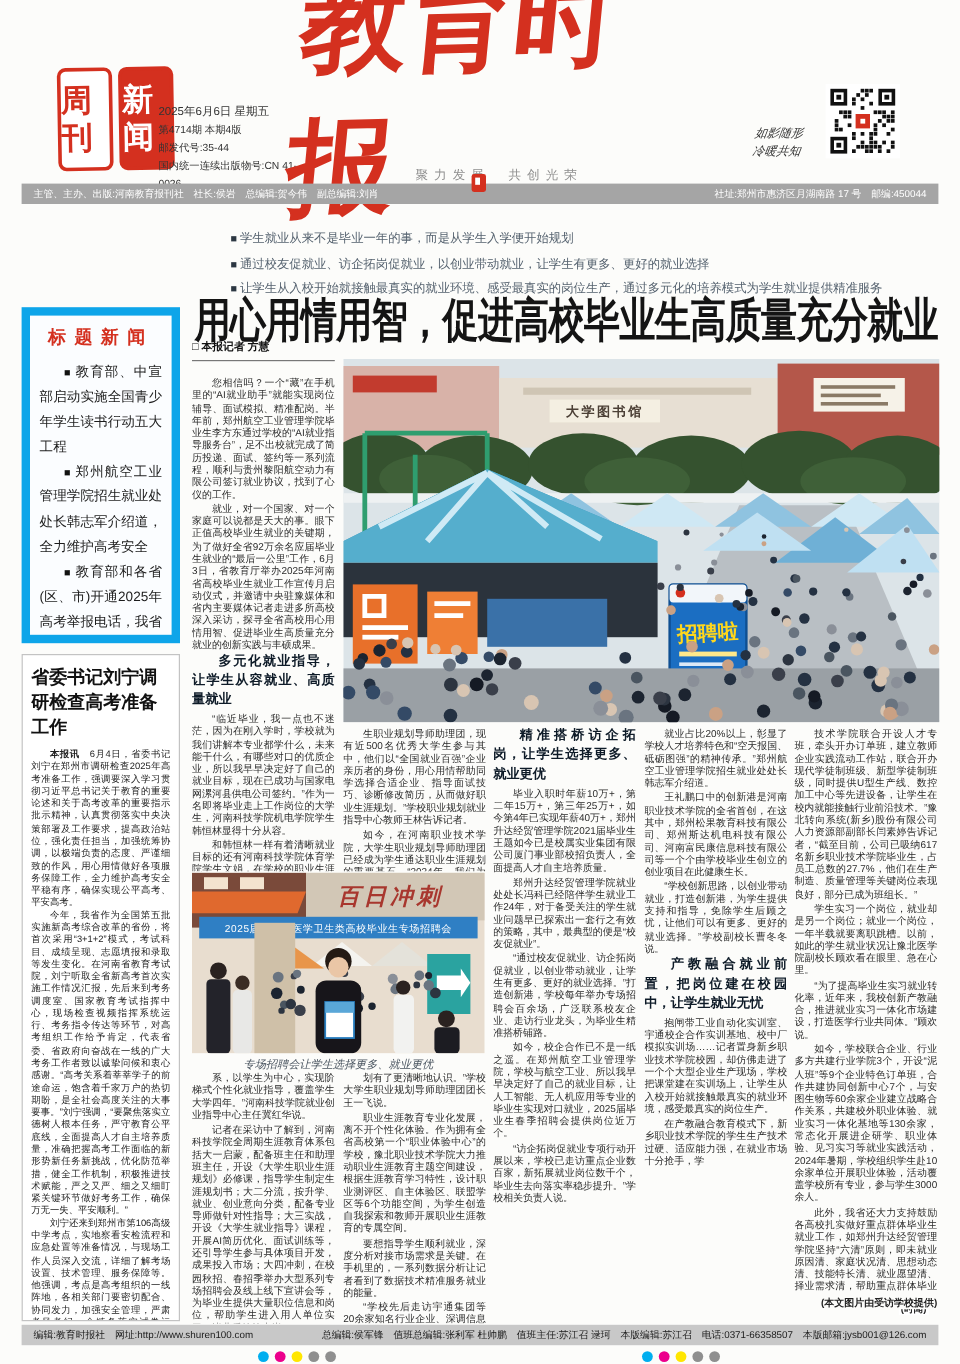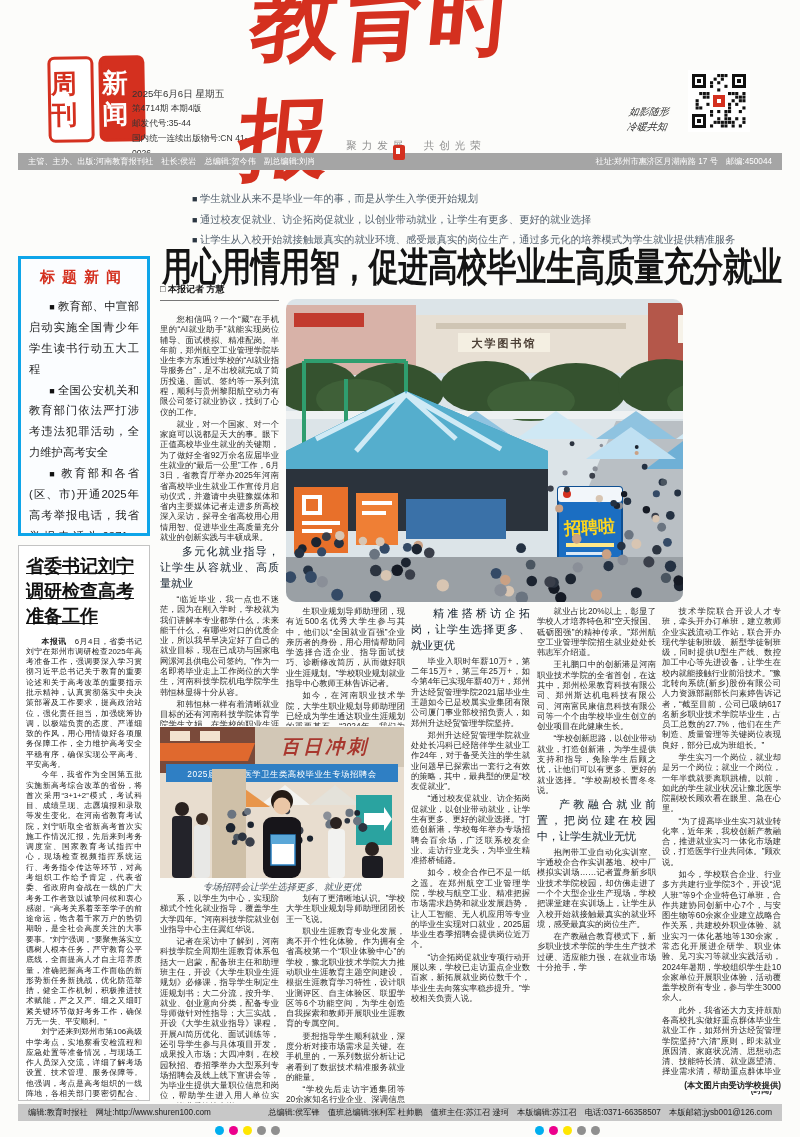--- a/index.html
+++ b/index.html
@@ -33,50 +33,50 @@
   .highlights p{margin:0 0 6.5px;text-indent:0;}
   .highlights p::before{content:"■ ";color:#2c3742;font-size:9px;}
 
   
   .headline{left:158px;top:240px;width:628px;height:54px;display:flex;align-items:center;justify-content:center;
        font-family:"Liberation Serif","DejaVu Serif",serif;font-weight:900;color:#141414;
        font-size:30px;white-space:nowrap;transform:scaleY(1.3);transform-origin:center;letter-spacing:-0.5px;}
 
   
   .box1-deco{left:129px;top:266px;width:21px;height:22px;background:#cfe4f3;}
-  .box1{left:18px;top:256px;width:132px;height:280px;border:3px solid #0ea5e9;background:#fbfdff;
+  .box1{left:18px;top:256px;width:132px;height:280px;border:7px solid #0ea5e9;background:#fbfdff;
         padding:9px 8px;box-sizing:border-box;overflow:hidden;}
   .box1 h2{margin:0 0 9px;color:#d4301f;font-size:15px;letter-spacing:7px;text-align:center;font-weight:bold;}
   .box1 p{margin:0;font-size:11.3px;line-height:1.85;text-align:justify;color:#1c1c1c;text-indent:1.8em;}
   .box1 p::before{content:"■ ";font-size:9px;color:#111;}
   .box2{left:18px;top:545px;width:132px;height:556px;border:1px solid #c3c3c3;background:#fff;
         padding:8px 7px;box-sizing:border-box;overflow:hidden;}
-  .box2 h2{margin:0 0 7px;font-size:18px;line-height:1.4;color:#111;text-decoration:underline;}
+  .box2 h2{margin:0 0 7px;font-size:15px;line-height:1.4;color:#111;}
   .box2 p{margin:0;font-size:7.8px;line-height:1.32;text-align:justify;color:#222;text-indent:2em;}
   .box2 .lead{font-weight:bold;}
   .box2-sign{right:26px;top:1085px;font-size:8px;font-weight:bold;background:#fff;padding:0 2px;}
 
   
   .byline{left:160px;top:283px;width:119px;font-size:9px;font-weight:bold;color:#111;
         border-bottom:1px solid #777;padding-bottom:4px;}
   .col{width:119px;font-size:8.3px;line-height:1.24;text-align:justify;color:#2b2b2b;overflow:hidden;}
   .col p{margin:0 0 2px;text-indent:2em;}
-  .subhead{font-weight:normal;font-size:11px;line-height:1.45;color:#0e1b28;margin:7px 0 5px;text-indent:0;
+  .subhead{font-weight:bold;font-size:11px;line-height:1.45;color:#0e1b28;margin:7px 0 5px;text-indent:0;
         font-family:"Liberation Sans","DejaVu Sans",sans-serif;}
   .c1a{left:160px;top:314px;height:412px;}
   .c1c{left:160px;top:893px;height:210px;}
   .c2a{left:286px;top:606px;height:120px;}
   .c2b{left:286px;top:893px;height:210px;}
   .c3{left:411px;top:606px;height:497px;}
   .c4{left:537px;top:606px;height:497px;}
   .c5{left:662px;top:606px;height:470px;}
   .credit{left:662px;top:1080px;width:119px;font-size:8.3px;font-weight:bold;text-align:right;background:#fcfcfa;}
 
   
-  .photo1{left:286px;top:299px;width:397px;height:303px;overflow:hidden;border-radius:10px;}
+  .photo1{left:286px;top:299px;width:497px;height:303px;overflow:hidden;}
   .photo2{left:160px;top:727px;width:244px;height:151px;overflow:hidden;}
   .caption2{left:160px;top:881px;width:244px;text-align:center;font-size:9.3px;font-style:italic;
         color:#4a5560;font-family:"Liberation Serif","DejaVu Serif",serif;}
 
   
   .footbar{left:18px;top:1104px;width:764px;height:17px;background:#c8c8c8;color:#1b1b1b;font-size:8.2px;
         display:flex;justify-content:space-between;align-items:center;padding:2px 10px;box-sizing:border-box;}
   .dots{top:1126px;display:flex;gap:5px;}
   .dots i{width:9px;height:9px;border-radius:50%;display:block;}
 </style>
@@ -198,21 +198,21 @@
 
   <div class="abs headline">
     <span>用心用情用智，促进高校毕业生高质量充分就业</span>
   </div>
 
   <div class="abs box1-deco"></div>
   <div class="abs box1">
     <h2>标题新闻</h2>
     <div>
         <p>教育部、中宣部启动实施全国青少年学生读书行动五大工程</p>
-        <p>全国公安机关和教育部门依法严打涉考违法犯罪活动，全力维护高考安全</p>
+        <p>郑州航空工业管理学院招生就业处处长韩志军介绍道，全力维护高考安全</p>
         <p>教育部和各省(区、市)开通2025年高考举报电话，我省举报电话为0371—55610639</p>
       </div>
   </div>
 
   <div class="abs box2">
     <h2>省委书记刘宁调研检查高考准备工作</h2>
     <p><span class="lead">本报讯　</span><span>6月4日，省委书记刘宁在郑州市调研检查2025年高考准备工作，强调要深入学习贯彻习近平总书记关于教育的重要论述和关于高考改革的重要指示批示精神，认真贯彻落实中央决策部署及工作要求，提高政治站位，强化责任担当，加强统筹协调，以极端负责的态度、严谨细致的作风，用心用情做好各项服务保障工作，全力维护高考安全平稳有序，确保实现公平高考、平安高考。</span></p>
     <div>
         <p>今年，我省作为全国第五批实施新高考综合改革的省份，将首次采用“3+1+2”模式，考试科目、成绩呈现、志愿填报和录取等发生变化。在河南省教育考试院，刘宁听取全省新高考首次实施工作情况汇报，先后来到考务调度室、国家教育考试指挥中心，现场检查视频指挥系统运行、考务指令传达等环节，对高考组织工作给予肯定，代表省委、省政府向奋战在一线的广大考务工作者致以诚挚问候和衷心感谢。“高考关系着莘莘学子的前途命运，饱含着千家万户的热切期盼，是全社会高度关注的大事要事。”刘宁强调，“要聚焦落实立德树人根本任务，严守教育公平底线，全面提高人才自主培养质量，准确把握高考工作面临的新形势新任务新挑战，优化防范举措，健全工作机制，积极推进技术赋能，严之又严、细之又细盯紧关键环节做好考务工作，确保万无一失、平安顺利。”</p>
         <p>刘宁还来到郑州市第106高级中学考点，实地察看安检流程和应急处置等准备情况，与现场工作人员深入交流，详细了解考场设置、技术管理、服务保障等。他强调，考点是高考组织的一线阵地，各相关部门要密切配合、协同发力，加强安全管理，严肃考风考纪，全链条落实试卷运送、保管、分发等组考各项要求，营造安全安静安心的考试环境。要坚持以考生为本，做好宣传引导与暖心服务，完善防暑降温、交通疏导、噪声治理、食品安全等措施，提升考生及家长获得感和满意度，助力广大学子考出水平。</p>
@@ -243,24 +243,24 @@
     </div>
   <div class="abs col c2b">
       <p>划有了更清晰地认识。”学校大学生职业规划导师助理团团长王一飞说。</p>
       <p>职业生涯教育专业化发展，离不开个性化体验。作为拥有全省高校第一个“职业体验中心”的学校，豫北职业技术学院大力推动职业生涯教育主题空间建设，根据生涯教育学习特性，设计职业测评区、自主体验区、联盟学区等6个功能空间，为学生创造自我探索和教师开展职业生涯教育的专属空间。</p>
       <p>要想指导学生顺利就业，深度分析对接市场需求是关键。在手机里的，一系列数据分析让记者看到了数据技术精准服务就业的能量。</p>
       <p>“学校先后走访宇通集团等20余家知名行业企业、深调信息达等50家校友企业，以及近两年来1万余名毕业生进行调研分析，充分发挥就业数据应用价值，精准把握市场需求趋势和就业发展趋势，以促进供需适配为导向，提升学生就业能力，确保毕业生高质量充分就业。”学校就业指导中心主任杨为学说。</p>
     </div>
   <div class="abs col c3">
     <p class="subhead">精准搭桥访企拓岗，让学生选择更多、就业更优</p>
     <div>
-        <p>毕业入职时年薪10万+，第二年15万+，第三年25万+，如今第4年已实现年薪40万+，郑州升达经贸管理学院2021届毕业生王题如今已是校属实业集团有限公司厦门事业部校招负责人，如郑州升达经贸管理学院坚持。</p>
+        <p>毕业入职时年薪10万+，第二年15万+，第三年25万+，如今第4年已实现年薪40万+，郑州升达经贸管理学院2021届毕业生王题如今已是校属实业集团有限公司厦门事业部校招负责人，全面提高人才自主培养质量。</p>
         <p>郑州升达经贸管理学院就业处处长冯科已经陪伴学生就业工作24年，对于备受关注的学生就业问题早已探索出一套行之有效的策略，其中，最典型的便是“校友促就业”。</p>
         <p>“通过校友促就业、访企拓岗促就业，以创业带动就业，让学生有更多、更好的就业选择。”打造创新港，学校每年举办专场招聘会百余场，广泛联系校友企业、走访行业龙头，为毕业生精准搭桥铺路。</p>
-        <p>如今，校企合作已不是一纸之遥。在郑州航空工业管理学院，学校与航空工业、精准把握市场需求趋势和就业发展趋势，让人工智能、无人机应用等专业的毕业生实现对口就业，2025届毕业生春季招聘会提供岗位近万个。</p>
+        <p>如今，校企合作已不是一纸之遥。在郑州航空工业管理学院，学校与航空工业、所以我早早决定好了自己的就业目标，让人工智能、无人机应用等专业的毕业生实现对口就业，2025届毕业生春季招聘会提供岗位近万个。</p>
         <p>“访企拓岗促就业专项行动开展以来，学校已走访重点企业数百家，新拓展就业岗位数千个，毕业生去向落实率稳步提升。”学校相关负责人说。</p>
       </div>
   </div>
   <div class="abs col c4">
     <div>
         <p>就业占比20%以上，彰显了学校人才培养特色和“空天报国、砥砺图强”的精神传承。”郑州航空工业管理学院招生就业处处长韩志军介绍道。</p>
         <p>王礼鹏口中的创新港是河南职业技术学院的全省首创，在这其中，郑州松果教育科技有限公司、郑州斯达机电科技有限公司、河南富民康信息科技有限公司等一个个由学校毕业生创立的创业项目在此健康生长。</p>
         <p>“学校创新思路，以创业带动就业，打造创新港，为学生提供支持和指导，免除学生后顾之忧，让他们可以有更多、更好的就业选择。”学校副校长曹冬冬说。</p>
       </div>
     <p class="subhead">产教融合就业前置，把岗位建在校园中，让学生就业无忧</p>

